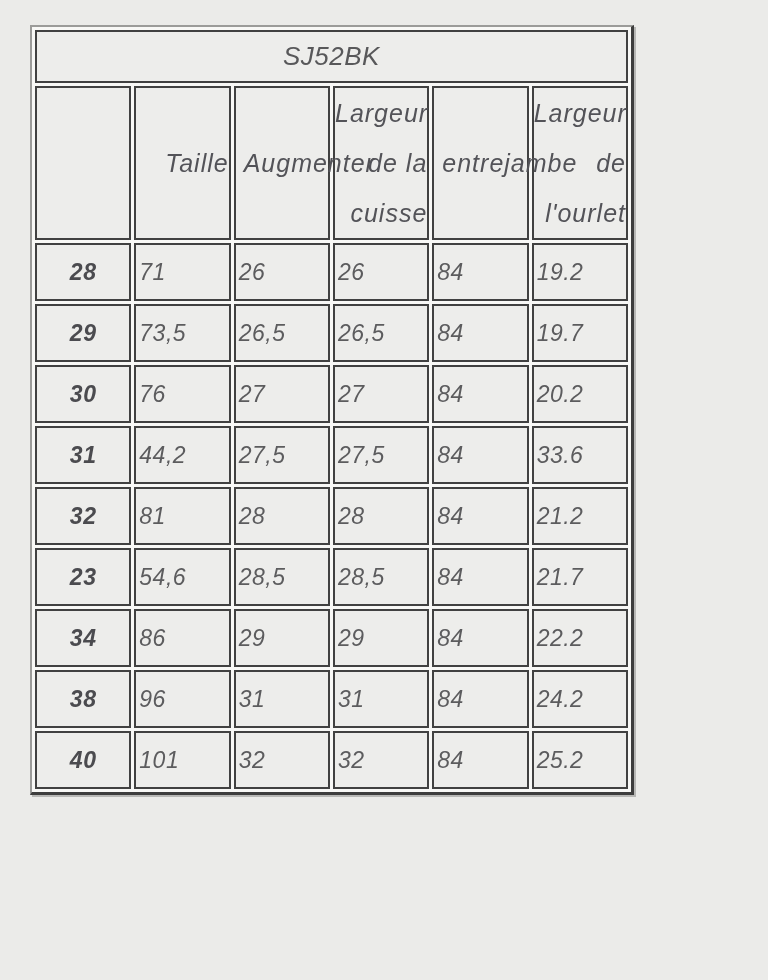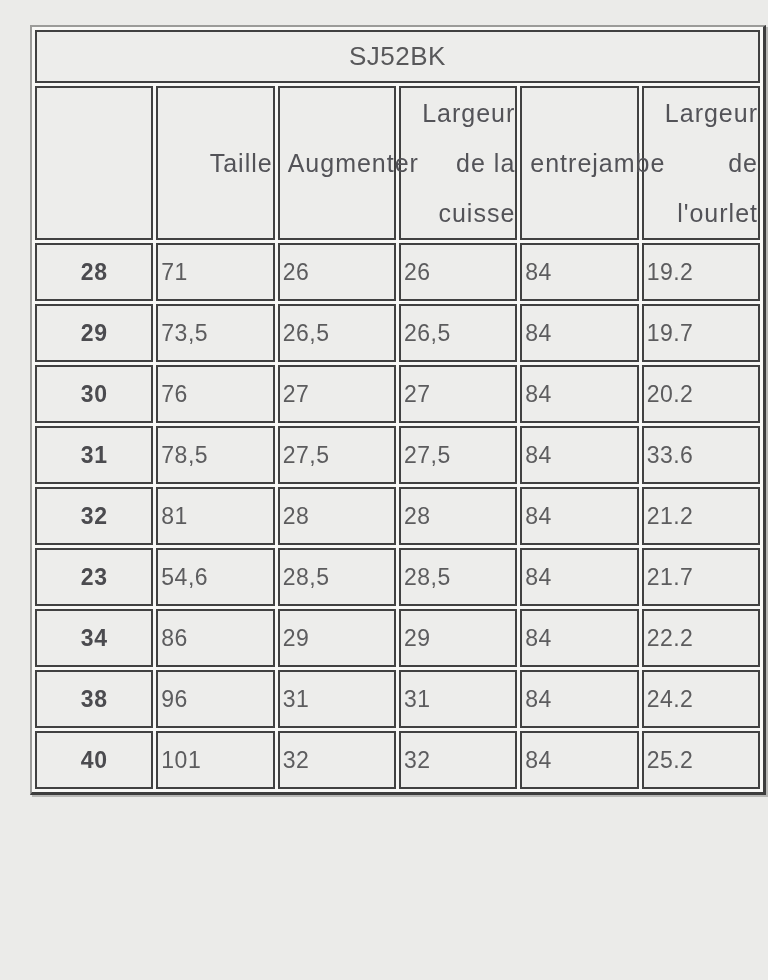--- a/index.html
+++ b/index.html
@@ -14,28 +14,29 @@
     --data-text:#5c5c5e;
     --size-text:#4b4b4f;
   }
   html,body{margin:0;padding:0;}
   body{
     width:768px;height:980px;overflow:hidden;position:relative;
     background:var(--page-bg);
     font-family:"Liberation Sans","DejaVu Sans",sans-serif;
   }
   table.size-table{
-    position:absolute;left:30px;top:25px;width:736px;
+    position:absolute;left:30px;top:25px;width:604px;
     table-layout:fixed;
     border-collapse:separate;border-spacing:3px;
     background:var(--gap-bg);
     border-style:solid;
     border-color:var(--frame-light) var(--frame-dark) var(--frame-dark) var(--frame-light);
     border-width:2px 3px 3px 2px;
     box-shadow:2px 2px 0 rgba(140,140,138,0.55);
+    font-style:italic;
   }
   th,td{
     background:var(--cell-bg);
     border:2px solid var(--cell-border);
     overflow:visible;
     font-weight:normal;
   }
   th.title-cell{
     height:47px;
     text-align:center;vertical-align:middle;
@@ -103,21 +104,21 @@
     <tr>
       <td class="size-col">30</td>
       <td>76</td>
       <td>27</td>
       <td>27</td>
       <td>84</td>
       <td>20.2</td>
     </tr>
     <tr>
       <td class="size-col">31</td>
-      <td>78,5</td>
+      <td>44,2</td>
       <td>27,5</td>
       <td>27,5</td>
       <td>84</td>
       <td>33.6</td>
     </tr>
     <tr>
       <td class="size-col">32</td>
       <td>81</td>
       <td>28</td>
       <td>28</td>

